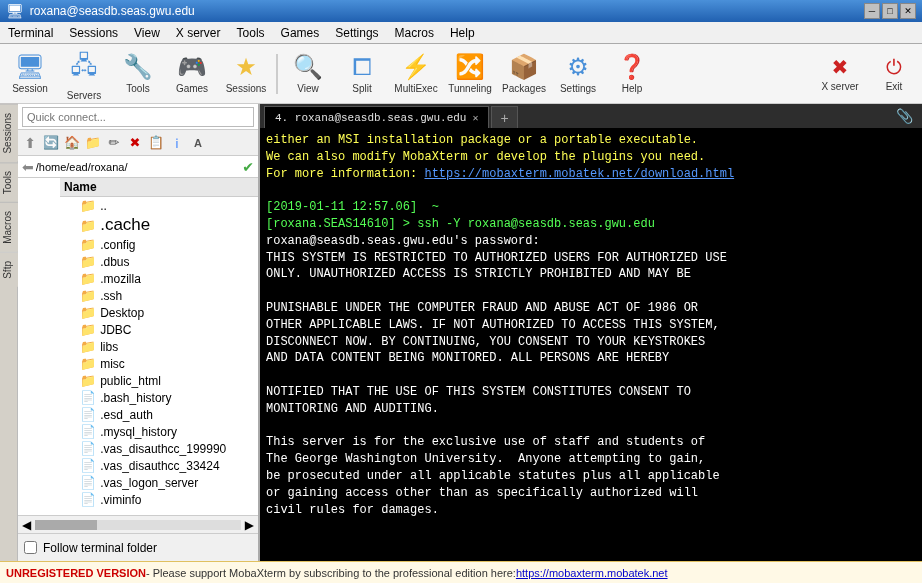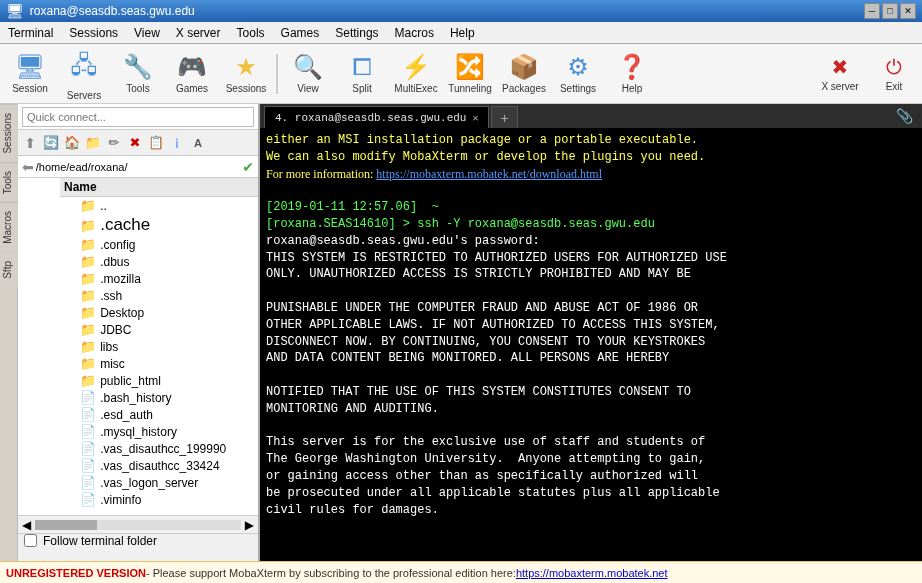--- a/index.html
+++ b/index.html
@@ -412,61 +412,61 @@
       </div>
 
     <div style="height:18px; background:#f0f0f0; border-top:1px solid #ccc; display:flex; align-items:center; padding:0 4px; justify-content:space-between;">
       <span style="cursor:pointer; font-size:12px;">◀</span>
       <div style="flex:1; height:10px; background:#ddd; margin:0 4px; position:relative;">
         <div style="width:30%; height:100%; background:#aaa; position:absolute; left:0;"></div>
       </div>
       <span style="cursor:pointer; font-size:12px;">▶</span>
     </div>
 
-    <div style="height:28px; background:#f0f0f0; border-top:1px solid #ccc; display:flex; align-items:flex-start; padding:0 6px; gap:6px;">
+    <div style="height:28px; background:#f0f0f0; border-top:1px solid #ccc; display:flex; align-items:center; padding:0 6px; gap:6px;">
       <input type="checkbox" id="follow-terminal" style="">
       <label for="follow-terminal">Follow terminal folder</label>
     </div>
   </div>
 
   <div id="right-panel" style="flex:1; display:flex; flex-direction:column; background:#1a1a1a;">
 
     <div id="tab-bar" style="height:24px; background:#2d2d2d; display:flex; align-items:flex-end; padding:0 4px;">
       <div style="height:22px; background:#000; color:#e0e0e0; padding:0 10px; display:flex; align-items:center; font-size:11px; border:1px solid #555; border-bottom:none; cursor:pointer; gap:6px; font-family: 'Courier New', monospace;">
         <span>4. roxana@seasdb.seas.gwu.edu</span>
         <span style="font-size:10px; color:#aaa;">✕</span>
       </div>
       <div style="background:#3a3a3a; border:1px solid #555; border-bottom:none; color:#aaa; padding:0 8px; height:22px; display:flex; align-items:center; cursor:pointer; font-size:14px; margin-left:2px;">+</div>
       <div id="tab-right-btn" style="margin-left:auto; color:#aaa; font-size:14px; cursor:pointer; padding:0 4px; align-self:center;">📎</div>
     </div>
 
     <div id="terminal-output" style="flex:1; background:#000; color:#e0e0e0; font-family:'Courier New',Courier,monospace; font-size:12px; padding:4px 6px; overflow-y:auto; line-height:1.4;">
 
     <p style="margin: 0px; white-space: pre-wrap; word-break: break-all; min-height: 1.4em;"><span style="color:#ffff55;">either an MSI installation package or a portable executable.</span></p>
         <p style="margin: 0px; white-space: pre-wrap; word-break: break-all; min-height: 1.4em;"><span style="color:#ffff55;">We can also modify MobaXterm or develop the plugins you need.</span></p>
-        <p style="margin: 0px; white-space: pre-wrap; word-break: break-all; min-height: 1.4em; font-family: Liberation Serif, serif;"><span style="color:#ffff55;">For more information: </span><a style="color:#5599ff; text-decoration:underline;">https://mobaxterm.mobatek.net/download.html</a></p>
+        <p style="margin: 0px; white-space: pre-wrap; word-break: break-all; min-height: 1.4em;"><span style="color:#ffff55;">For more information: </span><a style="color:#5599ff; text-decoration:underline;">https://mobaxterm.mobatek.net/download.html</a></p>
         <p style="margin: 0px; white-space: pre-wrap; word-break: break-all; min-height: 1.4em;">&nbsp;</p>
         <p style="margin: 0px; white-space: pre-wrap; word-break: break-all; min-height: 1.4em;"><span style="color:#55ff55;">[2019-01-11 12:57.06]  ~</span></p>
         <p style="margin: 0px; white-space: pre-wrap; word-break: break-all; min-height: 1.4em;"><span style="color:#55ff55;">[roxana.SEAS14610] &gt; ssh -Y roxana@seasdb.seas.gwu.edu</span></p>
         <p style="margin: 0px; white-space: pre-wrap; word-break: break-all; min-height: 1.4em;"><span style="color:#ffffff;">roxana@seasdb.seas.gwu.edu's password:</span></p>
         <p style="margin: 0px; white-space: pre-wrap; word-break: break-all; min-height: 1.4em;"><span style="color:#ffffff;">THIS SYSTEM IS RESTRICTED TO AUTHORIZED USERS FOR AUTHORIZED USE</span></p>
         <p style="margin: 0px; white-space: pre-wrap; word-break: break-all; min-height: 1.4em;"><span style="color:#ffffff;">ONLY. UNAUTHORIZED ACCESS IS STRICTLY PROHIBITED AND MAY BE</span></p>
         <p style="margin: 0px; white-space: pre-wrap; word-break: break-all; min-height: 1.4em;">&nbsp;</p>
         <p style="margin: 0px; white-space: pre-wrap; word-break: break-all; min-height: 1.4em;"><span style="color:#ffffff;">PUNISHABLE UNDER THE COMPUTER FRAUD AND ABUSE ACT OF 1986 OR</span></p>
         <p style="margin: 0px; white-space: pre-wrap; word-break: break-all; min-height: 1.4em;"><span style="color:#ffffff;">OTHER APPLICABLE LAWS. IF NOT AUTHORIZED TO ACCESS THIS SYSTEM,</span></p>
         <p style="margin: 0px; white-space: pre-wrap; word-break: break-all; min-height: 1.4em;"><span style="color:#ffffff;">DISCONNECT NOW. BY CONTINUING, YOU CONSENT TO YOUR KEYSTROKES</span></p>
         <p style="margin: 0px; white-space: pre-wrap; word-break: break-all; min-height: 1.4em;"><span style="color:#ffffff;">AND DATA CONTENT BEING MONITORED. ALL PERSONS ARE HEREBY</span></p>
         <p style="margin: 0px; white-space: pre-wrap; word-break: break-all; min-height: 1.4em;">&nbsp;</p>
         <p style="margin: 0px; white-space: pre-wrap; word-break: break-all; min-height: 1.4em;"><span style="color:#ffffff;">NOTIFIED THAT THE USE OF THIS SYSTEM CONSTITUTES CONSENT TO</span></p>
         <p style="margin: 0px; white-space: pre-wrap; word-break: break-all; min-height: 1.4em;"><span style="color:#ffffff;">MONITORING AND AUDITING.</span></p>
         <p style="margin: 0px; white-space: pre-wrap; word-break: break-all; min-height: 1.4em;">&nbsp;</p>
         <p style="margin: 0px; white-space: pre-wrap; word-break: break-all; min-height: 1.4em;"><span style="color:#ffffff;">This server is for the exclusive use of staff and students of</span></p>
         <p style="margin: 0px; white-space: pre-wrap; word-break: break-all; min-height: 1.4em;"><span style="color:#ffffff;">The George Washington University.  Anyone attempting to gain,</span></p>
+        <p style="margin: 0px; white-space: pre-wrap; word-break: break-all; min-height: 1.4em;"><span style="color:#ffffff;">be prosecuted under all applicable statutes plus all applicable</span></p>
         <p style="margin: 0px; white-space: pre-wrap; word-break: break-all; min-height: 1.4em;"><span style="color:#ffffff;">or gaining access other than as specifically authorized will</span></p>
-        <p style="margin: 0px; white-space: pre-wrap; word-break: break-all; min-height: 1.4em;"><span style="color:#ffffff;">be prosecuted under all applicable statutes plus all applicable</span></p>
         <p style="margin: 0px; white-space: pre-wrap; word-break: break-all; min-height: 1.4em;"><span style="color:#ffffff;">civil rules for damages.</span></p>
         <p style="margin: 0px; white-space: pre-wrap; word-break: break-all; min-height: 1.4em;">&nbsp;</p>
       </div>
   </div>
 </div>
 
 <div id="statusbar" style="height:22px; background:#fff9e6; border-top:1px solid #e0c060; display:flex; align-items:center; padding:0 6px; font-size:11px; color:#333;">
   <span style="color:#cc0000; font-weight:bold;">UNREGISTERED VERSION</span>
   <span>  -  Please support MobaXterm by subscribing to the professional edition here: </span>
   <a style="color:#0000cc; text-decoration:underline; cursor:pointer;">https://mobaxterm.mobatek.net</a>

